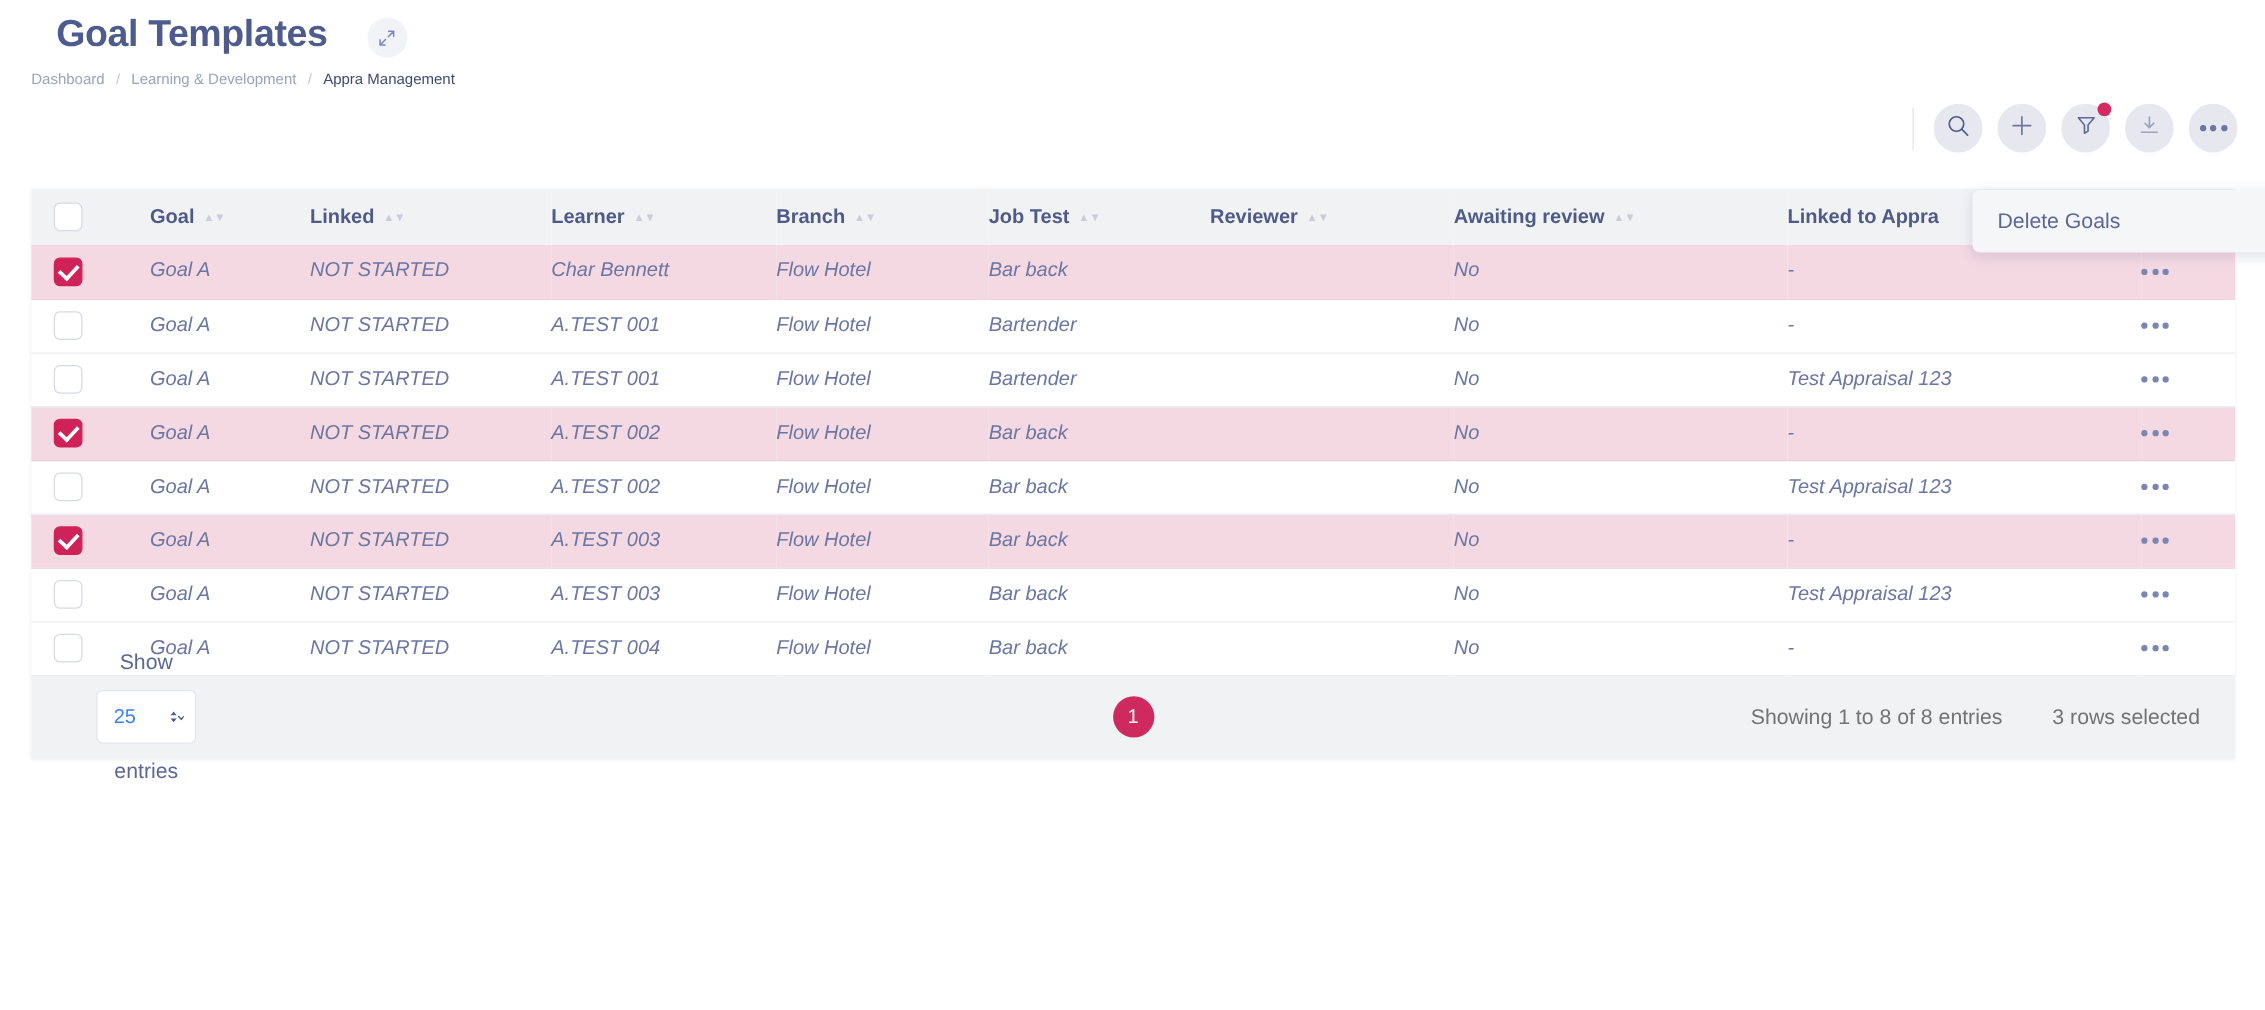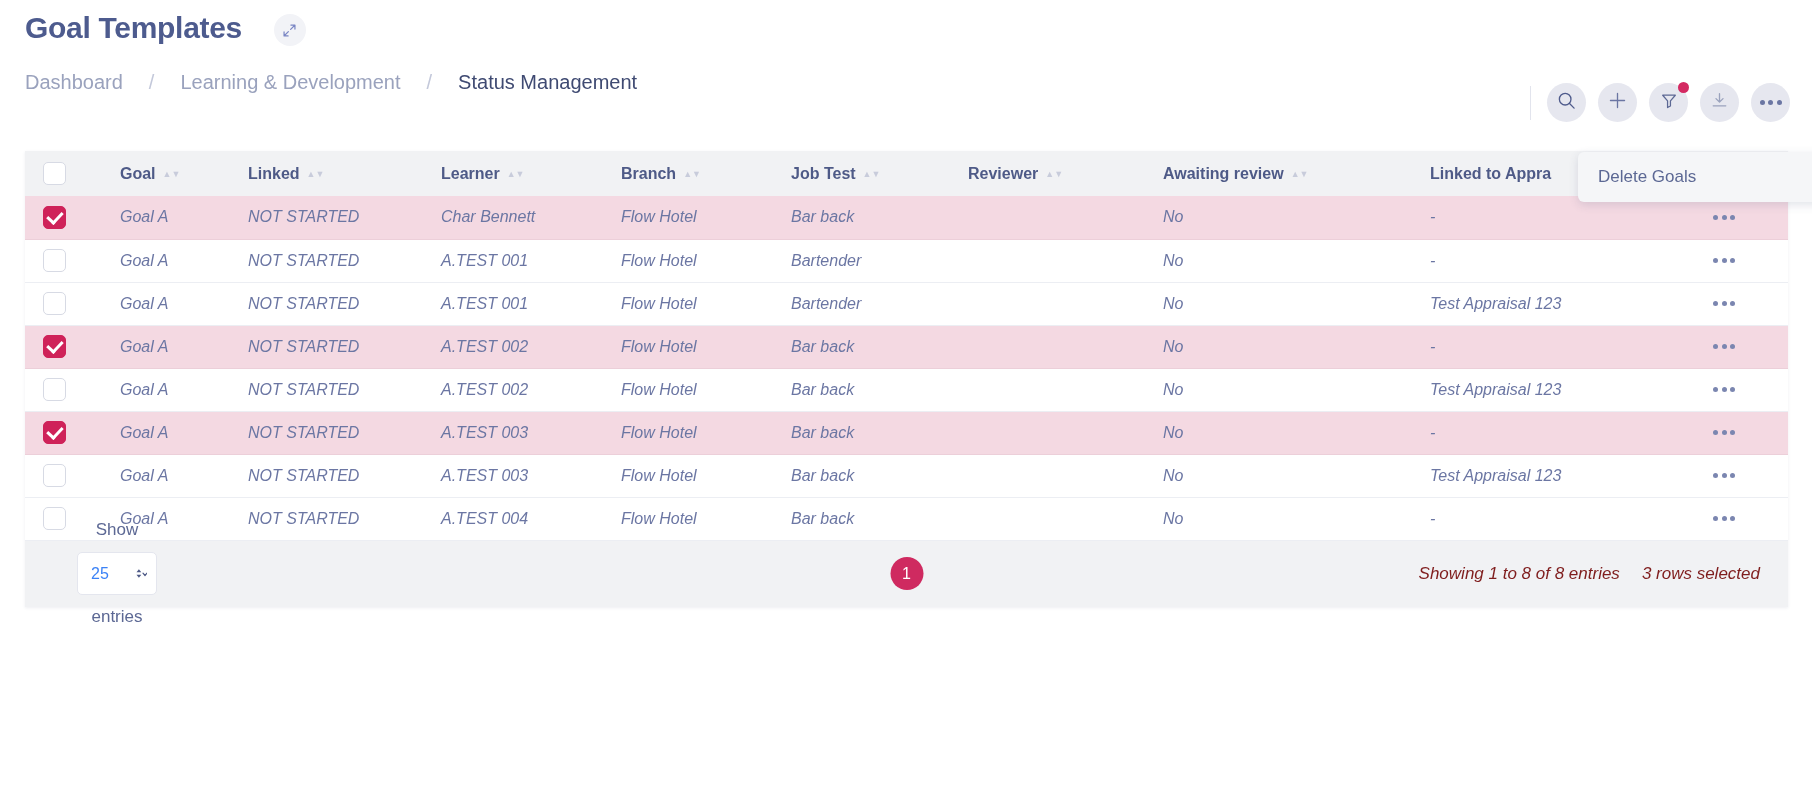--- a/index.html
+++ b/index.html
@@ -7,33 +7,33 @@
     width: 1812px; height: 808px;
     background: #ffffff;
     font-family: "Liberation Sans", sans-serif;
     color: #66719a;
     overflow: hidden;
   }
   .page { position: relative; width: 1812px; height: 808px; }
 
   
   .page-head { padding: 10px 0 0 25px; }
-  .title-row { display: flex; align-items: center; gap: 32px; }
+  .title-row { display: flex; align-items: center; gap: 32px; margin-left: 20px; }
   .page-title {
     font-size: 30px; font-weight: bold; color: #4d5b8e;
     letter-spacing: -0.3px; line-height: 1.2;
   }
   .expand-btn {
     width: 32px; height: 32px; border-radius: 50%;
     background: #f2f3f7; display: flex; align-items: center;
     justify-content: center; margin-top: 4px; cursor: pointer;
   }
   .breadcrumb {
-    margin-top: 25px; font-size: 20px; display: flex;
-    align-items: center; gap: 26px;
+    margin-top: 10px; font-size: 12px; display: flex;
+    align-items: center; gap: 9px;
   }
   .bc-link { color: #9aa2bd; cursor: pointer; }
   .bc-sep { color: #c3c8da; }
   .bc-current { color: #3f4a72; }
 
   
   .toolbar {
     position: absolute; right: 22px; top: 83px;
     display: flex; align-items: center; gap: 12px;
   }
@@ -134,22 +134,22 @@
   .stepper { display: flex; align-items: center; gap: 1px; color: #4e5a87; }
   .page-pill {
     position: absolute; left: 50%; transform: translateX(-50%);
     width: 33px; height: 33px; border-radius: 50%;
     background: #cf2a60; color: #ffffff; font-size: 16px;
     display: flex; align-items: center; justify-content: center;
     cursor: pointer;
   }
   .foot-right {
     position: absolute; right: 28px;
-    display: flex; align-items: center; gap: 22px;
-    font-size: 17px; color: #7f1d1d; font-style: italic;
+    display: flex; align-items: center; gap: 40px;
+    font-size: 17px; color: #737373;
   }
 </style>
 </head>
 <body>
 
 <div class="page">
 
   <div class="page-head">
     <div class="title-row">
       <div class="page-title">Goal Templates</div>
@@ -157,21 +157,21 @@
         <svg width="15" height="15" viewBox="0 0 16 16">
           <path d="M9.5 2.2h4.3v4.3M13.6 2.4L9.2 6.8M6.5 13.8H2.2V9.5M2.4 13.6l4.4-4.4" fill="none" stroke="#7a86c4" stroke-width="1.3" stroke-linecap="round" stroke-linejoin="round"></path>
         </svg>
       </div>
     </div>
     <div class="breadcrumb">
       <span class="bc-link">Dashboard</span>
       <span class="bc-sep">/</span>
       <span class="bc-link">Learning &amp; Development</span>
       <span class="bc-sep">/</span>
-      <span class="bc-current">Status Management</span>
+      <span class="bc-current">Appra Management</span>
     </div>
   </div>
 
   <div class="toolbar">
     <div class="tb-divider"></div>
 
     <div class="tb-btn">
       <span>
         <svg width="19" height="19" viewBox="0 0 20 20">
           <circle cx="8.6" cy="8.6" r="6.1" fill="none" stroke="#4f5b8c" stroke-width="1.4"></circle>

